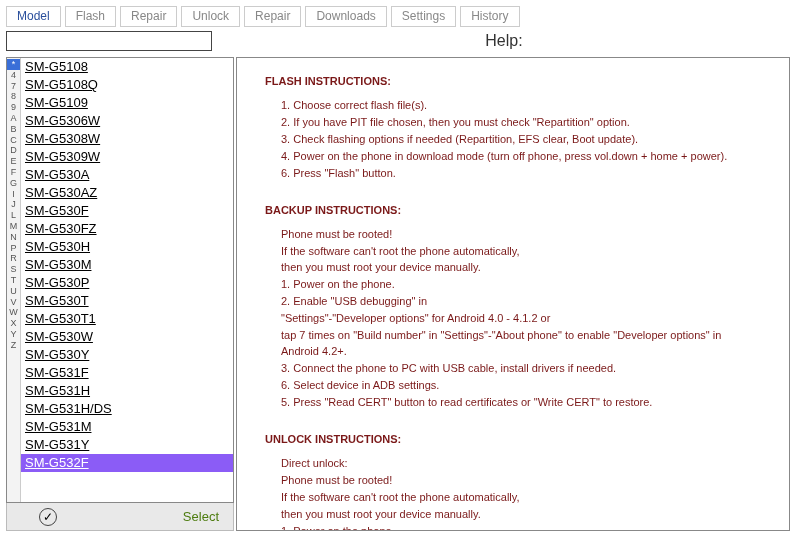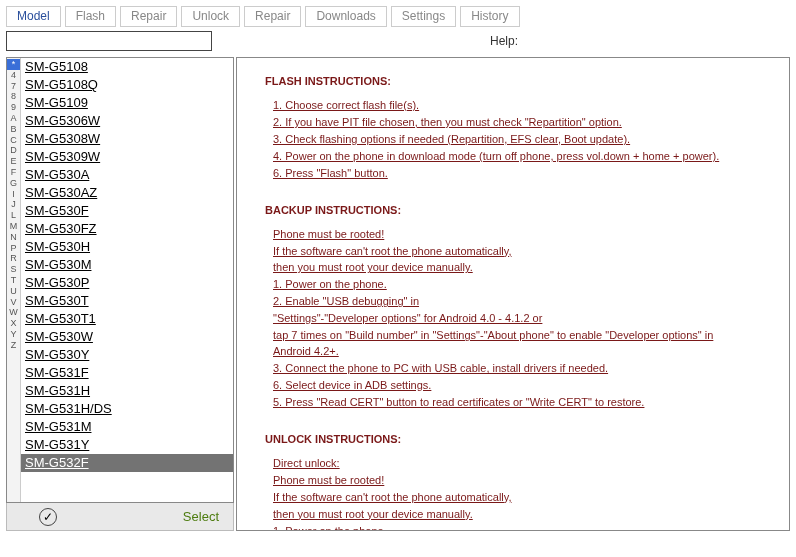--- a/index.html
+++ b/index.html
@@ -3,35 +3,35 @@
 <meta charset="utf-8">
 <style>
 * { margin: 0; padding: 0; box-sizing: border-box; }
 body { font-family: "Segoe UI", Tahoma, sans-serif; font-size: 12px; background: #fff; width: 796px; height: 557px; overflow: hidden; position: relative; }
 .tabs { display: flex; gap: 4px; padding: 6px 6px 2px 6px; }
 .tab { border: 1px solid #ccc; border-radius: 0; padding: 2px 10px 3px 10px; font-size: 12px; color: #888; background: #fff; cursor: pointer; }
 .tab.active { color: #2a4f9c; }
 .toprow { display: flex; gap: 6px; padding: 2px 6px 6px 6px; align-items: center; }
 .search { flex: 0 0 206px; }
 .search input { width: 100%; height: 20px; border: 1px solid #444; padding: 0 4px; font-size: 12px; }
-.helplabel { flex: 1; text-align: center; font-size: 12px; color: #333; }
+.helplabel { flex: 1; text-align: center; font-size: 16px; color: #333; }
 .main { display: flex; gap: 2px; padding: 0 6px 6px 6px; height: 480px; }
 .leftcol { flex: 0 0 228px; display: flex; flex-direction: column; }
 .listwrap { flex: 1; display: flex; border: 1px solid #888; background: #fff; overflow: hidden; }
 .alphacol { width: 14px; background: #f3f3f3; border-right: 1px solid #ccc; font-size: 9px; line-height: 1.2; text-align: center; color: #555; padding-top: 1px; }
 .alphacol div.active { background: #3a6fd8; color: #fff; }
 .models { flex: 1; overflow-y: scroll; overflow-x: hidden; font-size: 13px; line-height: 18px; }
 .models div { padding: 0 4px; white-space: nowrap; cursor: pointer; text-decoration: underline; }
-.models div.selected { background: #737373; color: #fff; }
+.models div.selected { background: #8b5cf6; color: #fff; }
 .selectbar { display: flex; align-items: center; gap: 8px; border: 1px solid #bbb; border-top: none; background: #e9e9e9; height: 28px; padding: 0 4px; }
 .checkcircle { width: 18px; height: 18px; border: 1.5px solid #444; border-radius: 50%; display: flex; align-items: center; justify-content: center; font-size: 12px; margin-left: 28px; }
 .selectbtn { margin-left: auto; margin-right: 10px; font-size: 13px; color: #4d7c0f; }
 .rightcol { flex: 1; border: 1px solid #888; overflow-y: scroll; padding: 10px 28px; font-size: 11px; color: #7a1818; line-height: 1.45; }
 .rightcol h4 { color: #7a1818; font-weight: bold; font-size: 11px; margin: 6px 0 8px 0; }
-.rightcol p { margin: 1px 8px; text-decoration: underline; }
+.rightcol p { margin: 1px 16px; }
 .rightcol .gap { height: 14px; }
 
 ::-webkit-scrollbar { width: 16px; }
 ::-webkit-scrollbar-track { background: #f0f0f0; }
 ::-webkit-scrollbar-thumb { background: #c8c8c8; border: 1px solid #aaa; }
 </style>
 </head>
 <body>
 
 <div class="tabs" id="tabbar">

